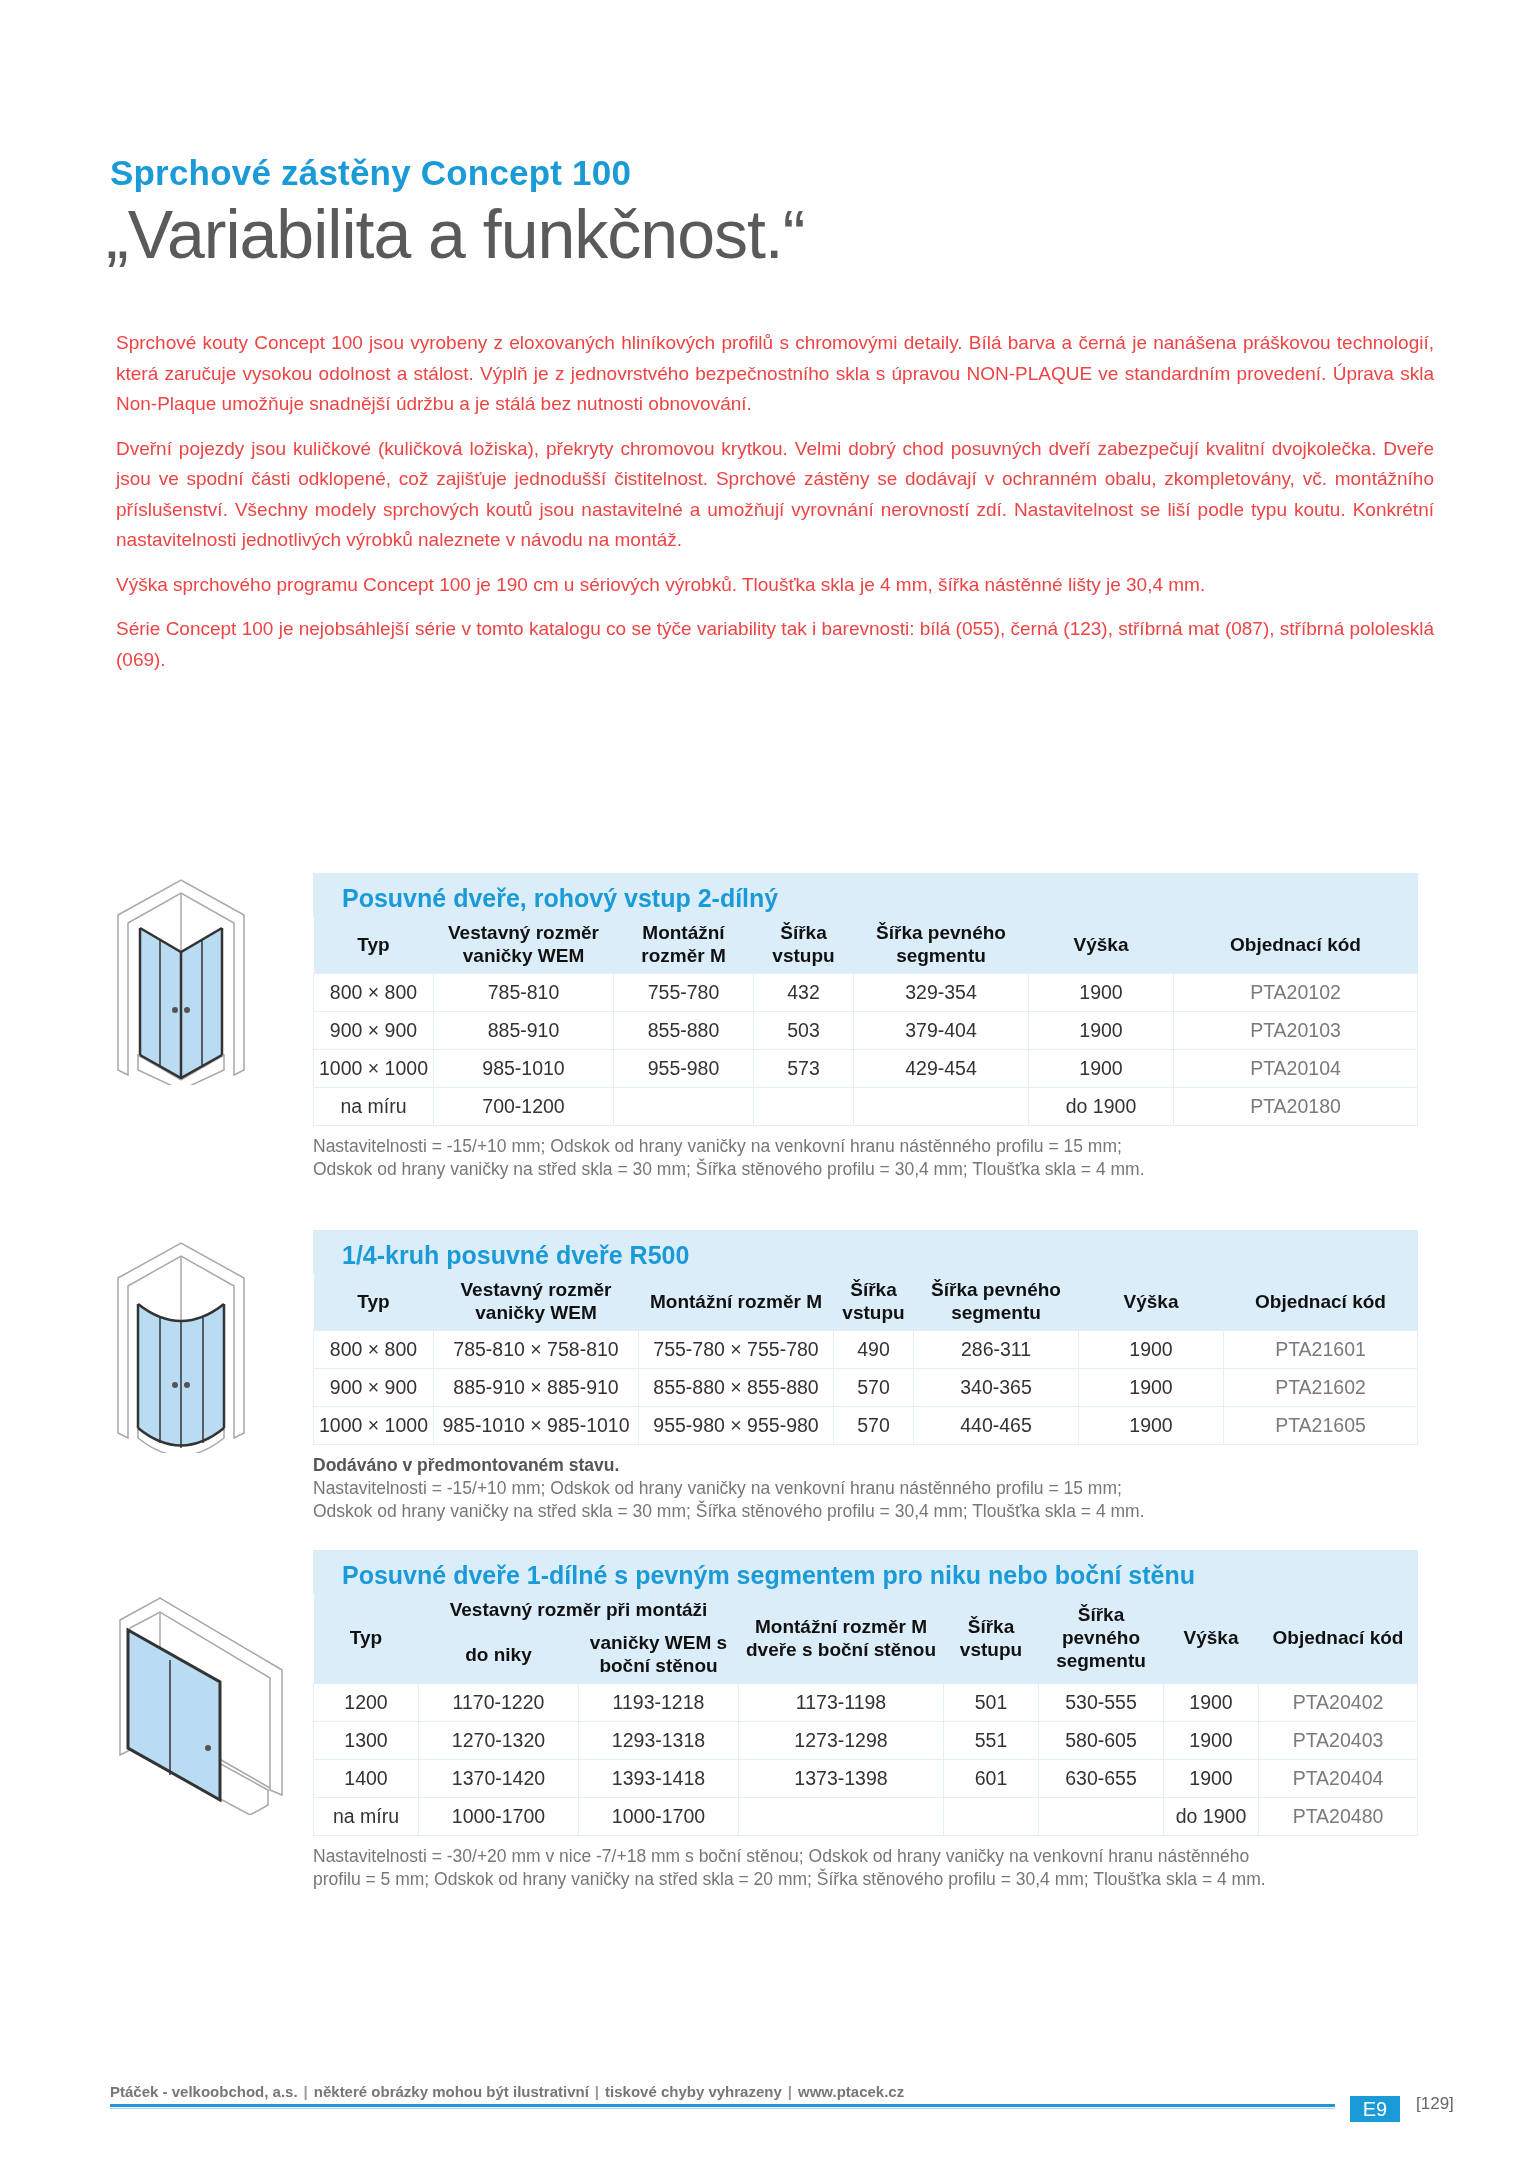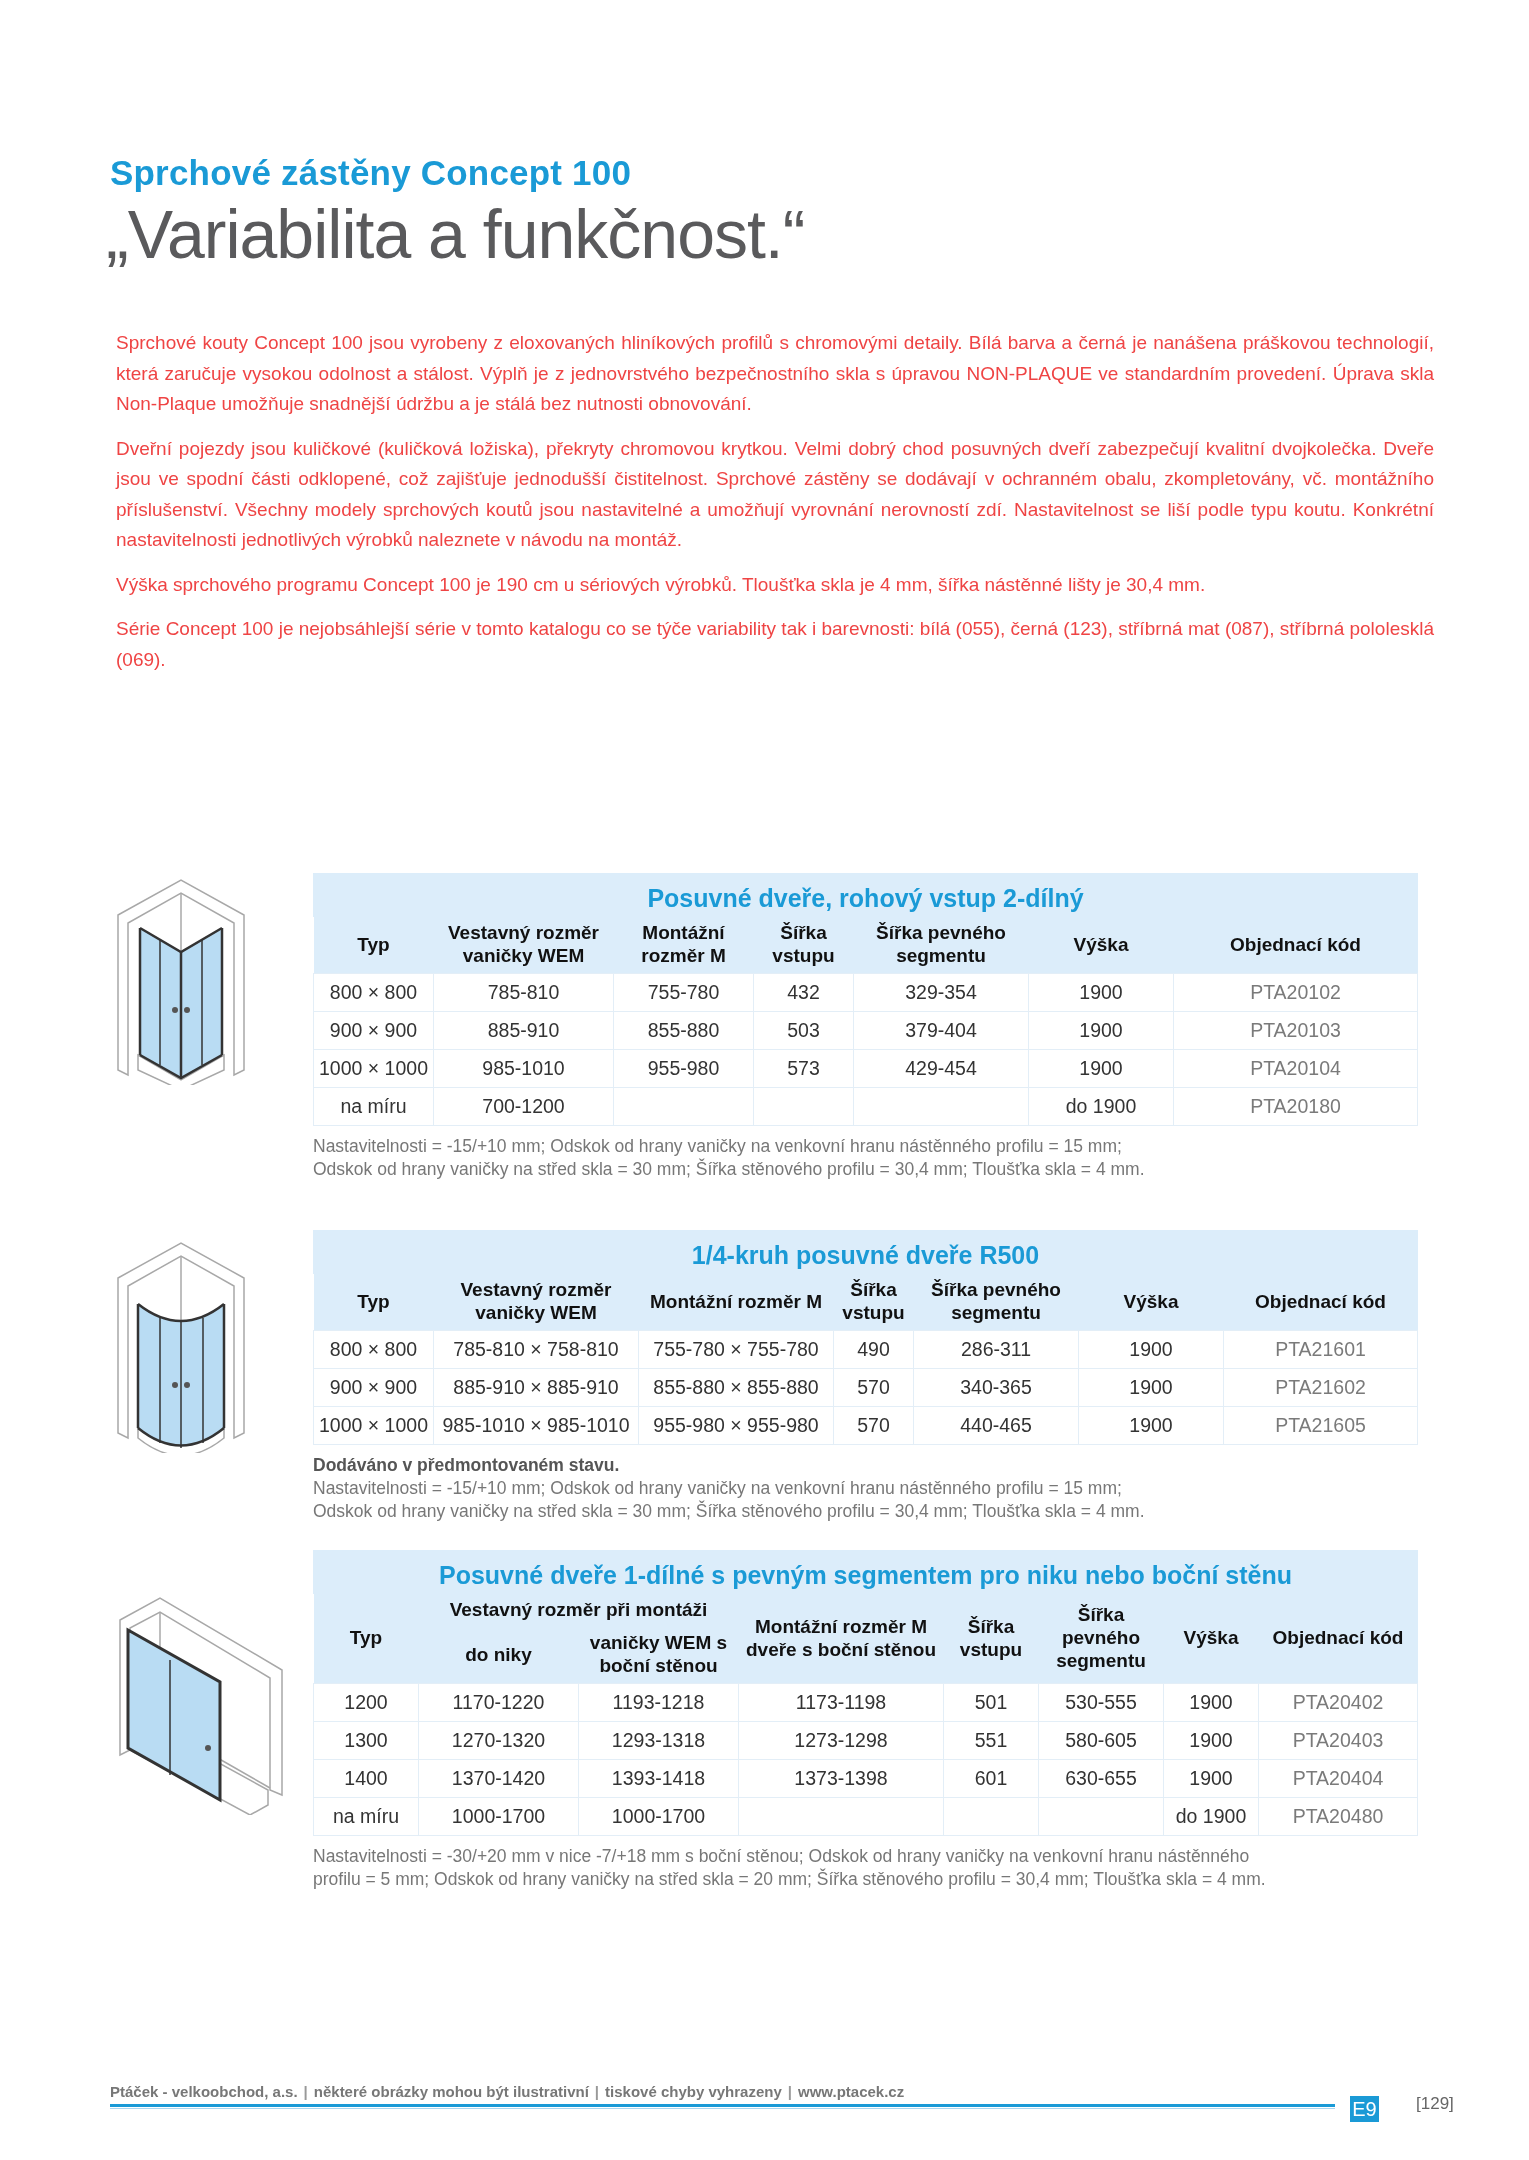--- a/index.html
+++ b/index.html
@@ -4,32 +4,32 @@
 <style>
   html, body { margin:0; padding:0; background:#ffffff; }
   body { width:1529px; height:2160px; position:relative; overflow:hidden;
          font-family:"Liberation Sans", sans-serif; color:#3a3a3a; }
   .subtitle { position:absolute; left:110px; top:153px; font-size:35px; font-weight:bold; color:#1a9ad6; letter-spacing:0.2px; }
   .headline { position:absolute; left:106px; top:200px; font-size:68px; font-weight:normal; color:#5a5a5c; letter-spacing:-1px; line-height:1; }
   .body { position:absolute; left:116px; top:328px; width:1318px; font-size:19px; line-height:30.5px; color:#ef4444; text-align:justify; }
   .body p { margin:0 0 14px 0; }
   .illu { position:absolute; }
   .tblock { position:absolute; left:313px; width:1105px; }
-  .tblock .title { background:#dcedfa; color:#1a9ad6; font-weight:bold; font-size:25px; padding:10px 15px 4px 15px; height:30px; line-height:30px;text-align:center; }
+  .tblock .title { background:#dcedfa; color:#1a9ad6; font-weight:bold; font-size:25px; padding:10px 15px 4px 29px; height:30px; line-height:30px; }
   table { border-collapse:collapse; width:100%; font-size:19.5px; }
   thead th { background:#dcedfa; color:#111; font-weight:bold; font-size:19px; line-height:23px; text-align:center; padding:4px 4px 6px 4px; }
   tbody td { text-align:center; height:37px; padding:0 4px; border:1px solid #e3eef7; color:#333; background:#fff; }
   tbody td.code { color:#7a7a7a; }
   .notes { font-size:17.5px; color:#777; line-height:23px; margin-top:9px; }
   .notes b { color:#555; }
   .footer-text { position:absolute; left:110px; top:2083px; font-size:15px; color:#777;font-weight:bold; }
   .footer-text .sep { color:#999; padding:0 6px; }
   .footer-line { position:absolute; left:110px; top:2104px; width:1225px; height:3px; background:#1a9ad6; }
   .footer-line2 { position:absolute; left:110px; top:2108px; width:1225px; height:1px; background:#aad6ef; }
-  .page-tag { position:absolute; left:1350px; top:2096px; width:29px; height:26px; background:#1a9ad6; color:#fff; font-size:20px; text-align:center; line-height:26px; }
+  .page-tag { position:absolute; left:1350px; top:2096px; width:50px; height:26px; background:#1a9ad6; color:#fff; font-size:20px; text-align:center; line-height:26px; }
   .page-num { position:absolute; left:1416px; top:2094px; font-size:17px; color:#666; }
 </style>
 </head>
 <body>
 
 <div class="subtitle">Sprchové zástěny Concept 100</div>
 <div class="headline">„Variabilita a funkčnost.“</div>
 
 <div class="body">
   <p>Sprchové kouty Concept 100 jsou vyrobeny z eloxovaných hliníkových profilů s chromovými detaily. Bílá barva a černá je nanášena práškovou technologií, která zaručuje vysokou odolnost a stálost. Výplň je z jednovrstvého bezpečnostního skla s úpravou NON-PLAQUE  ve standardním provedení. Úprava skla Non-Plaque umožňuje snadnější údržbu a je stálá bez nutnosti obnovování.</p>

